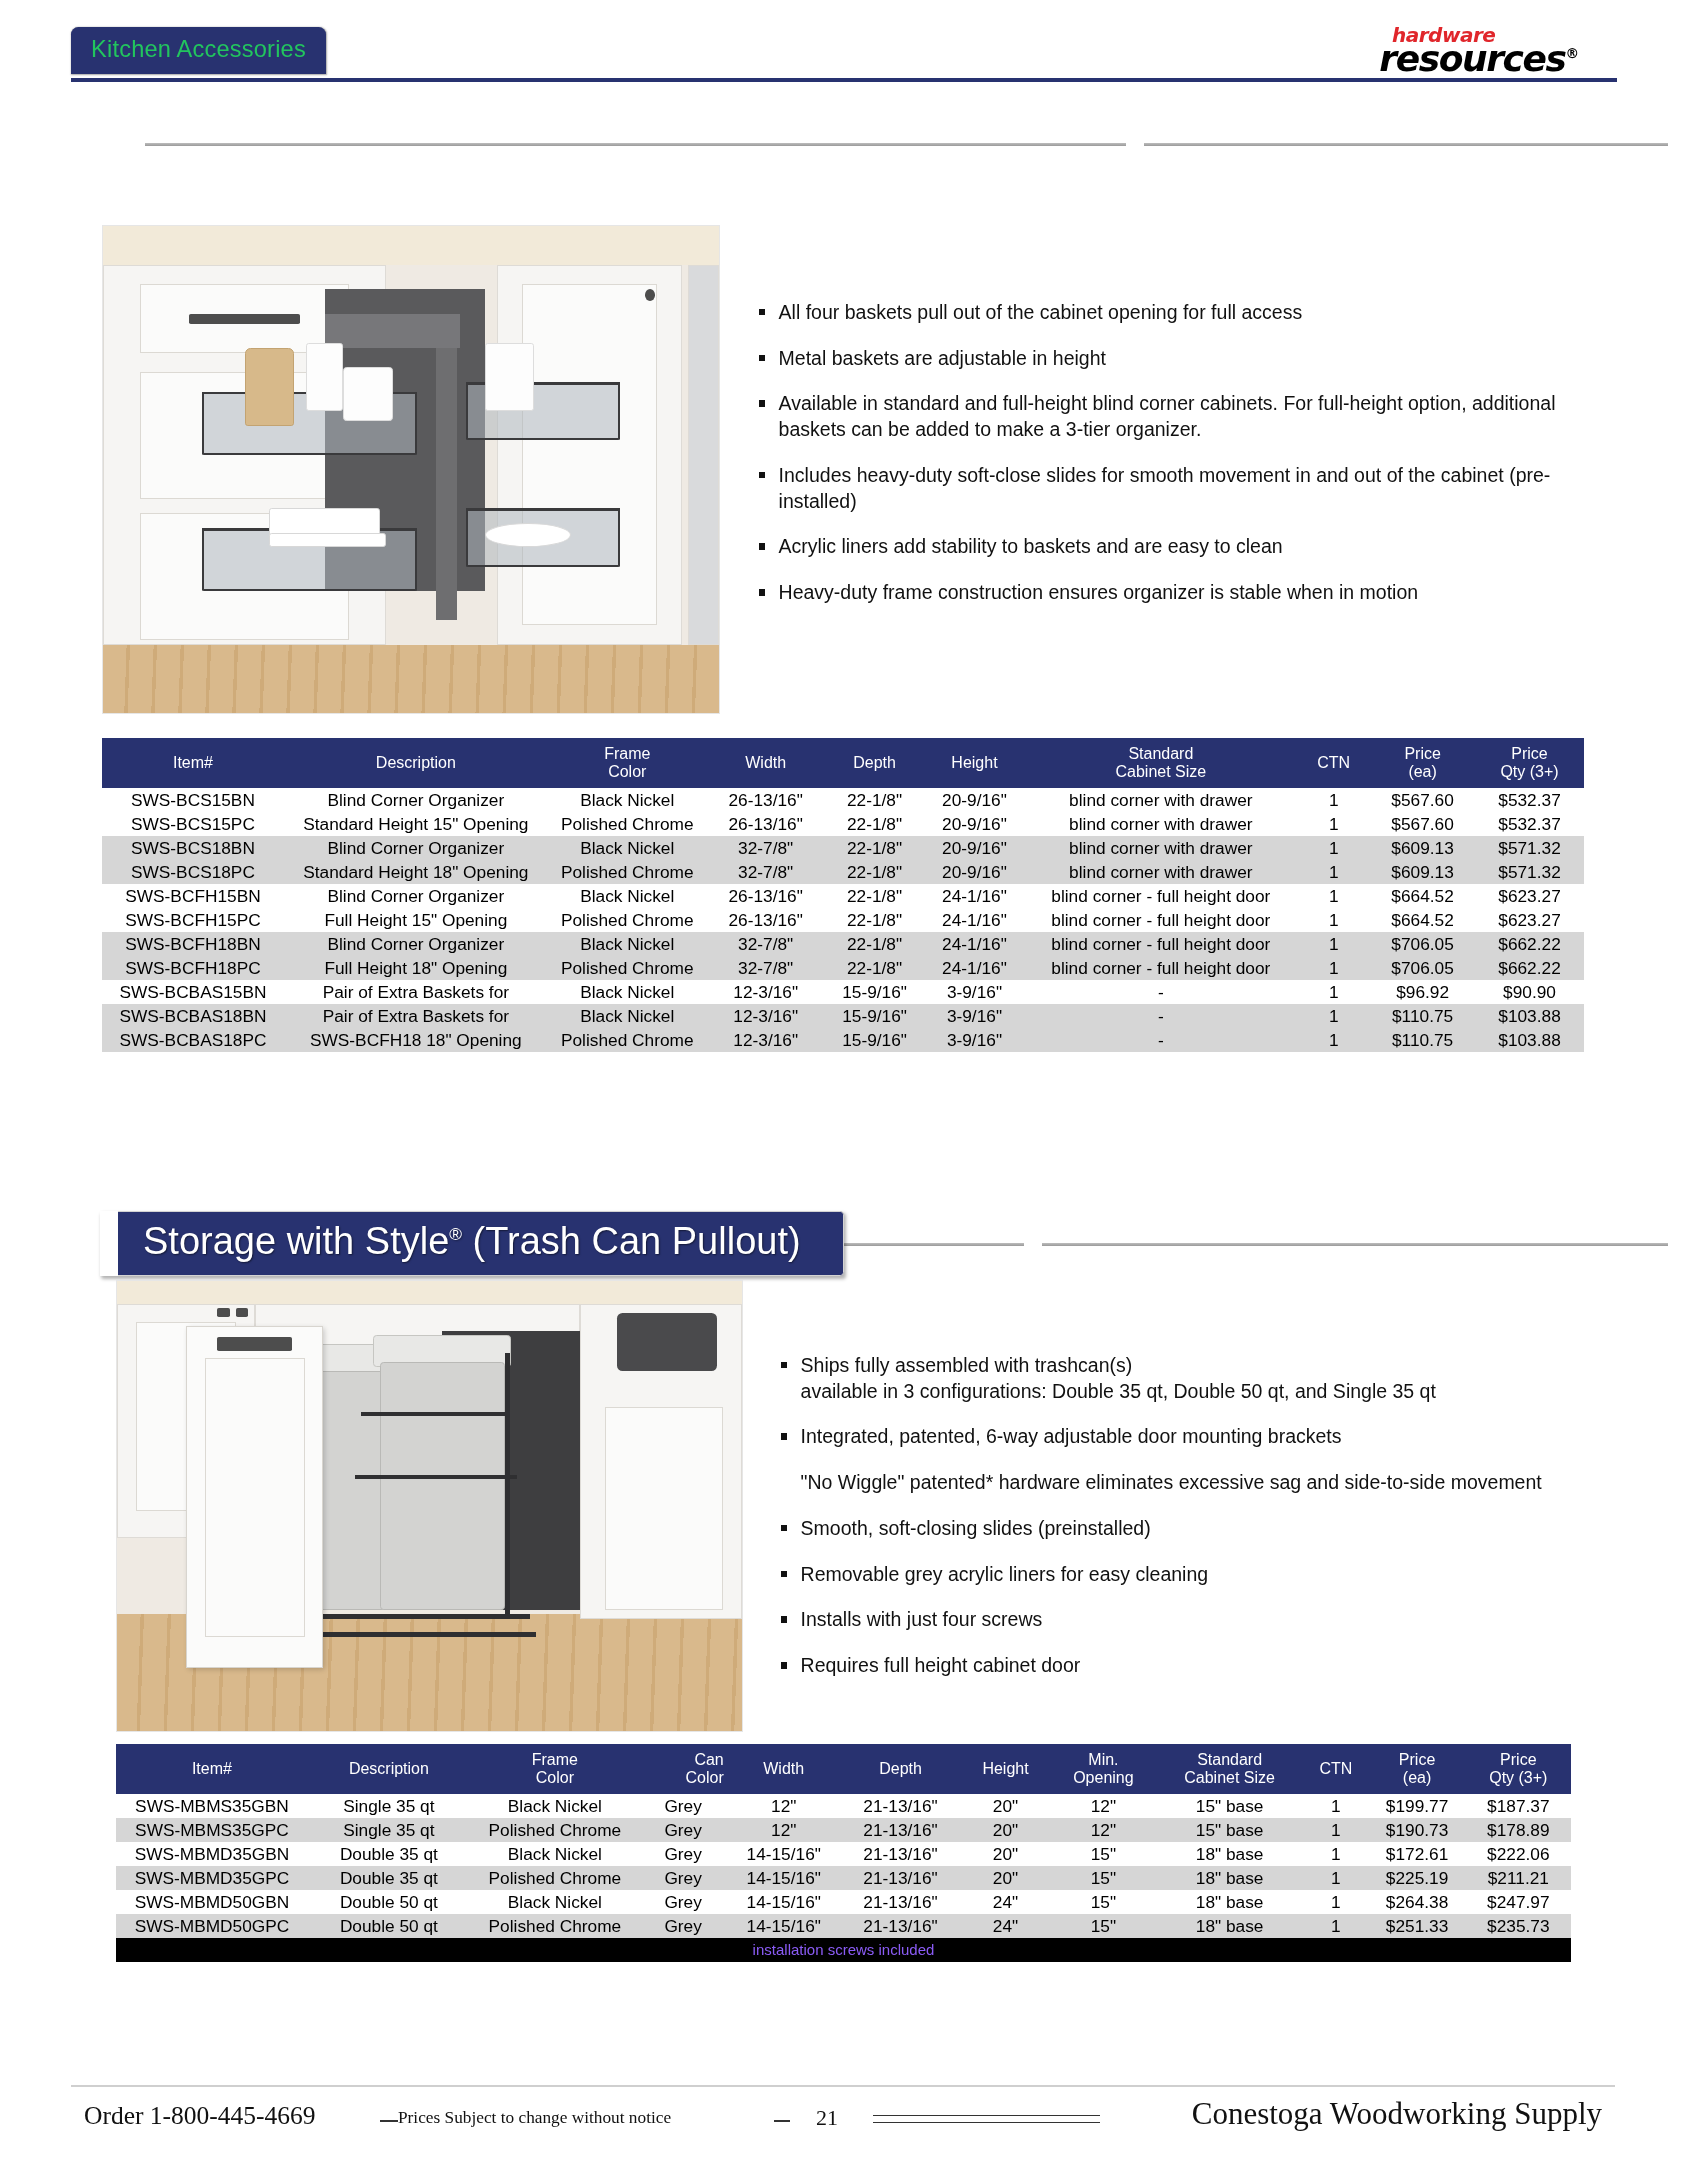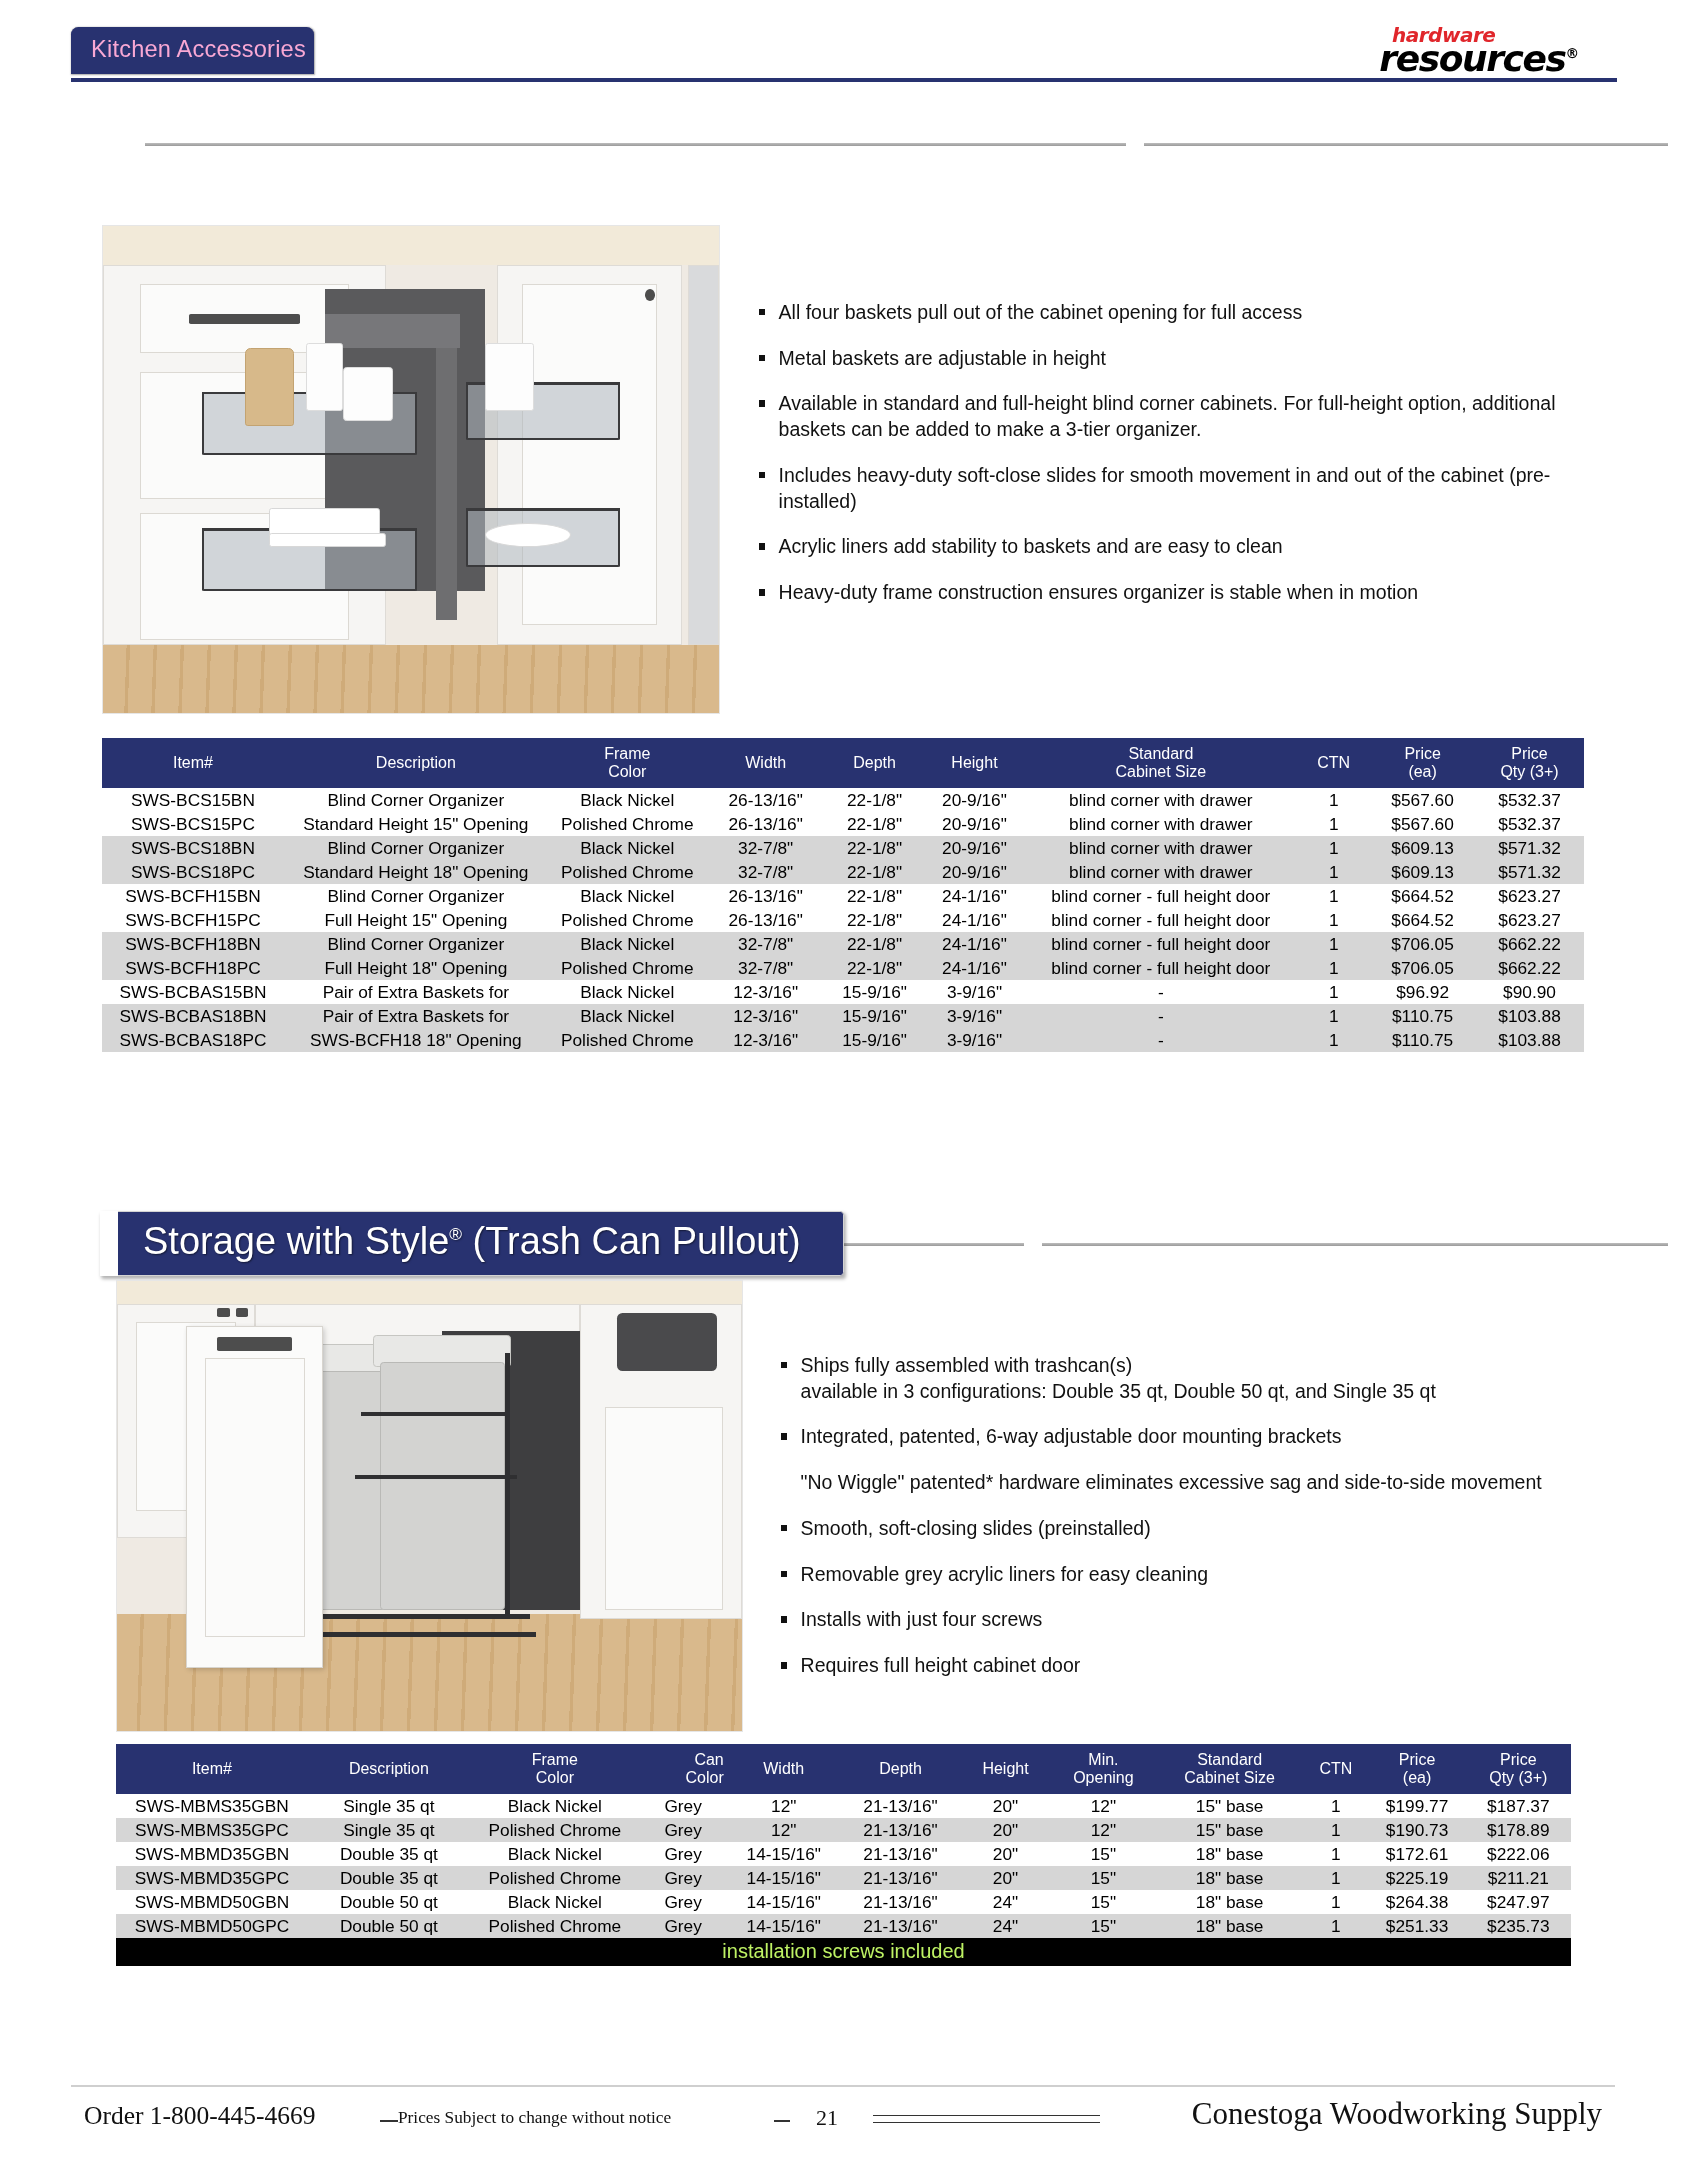--- a/index.html
+++ b/index.html
@@ -10,23 +10,23 @@
     position: relative;
     overflow: hidden;
   }
   .page { position: relative; width: 1686px; height: 2182px; }
 
   
   .topbar { position: absolute; left: 71px; top: 27px; width: 1546px; height: 55px; }
   .cat-tab {
     position: absolute; left: 0; top: 0;
     background: #283270;
-    color: #f9a8d4;
+    color: #22c55e;
     font-size: 23.6px;
-    padding: 9px 8px 11px 20px;
+    padding: 9px 20px 11px 20px;
     border-radius: 7.3px 7.3px 0 0;
     letter-spacing: 0.2px;
     white-space: nowrap;
     box-shadow: 0.9px 0.9px 1.8px rgba(0,0,0,.35);
   }
   .topbar-rule {
     position: absolute; left: 0; bottom: 0; width: 1546px; height: 4.5px;
     background: #283270;
   }
   .logo { position: absolute; right: 0; top: -7.3px; width: 245px; height: 58px; }
@@ -132,22 +132,22 @@
     padding: 1.8px 3.6px;
     text-align: center;
     white-space: nowrap;
     line-height: 1.18;
     height: 23.6px;
   }
   table.spec tbody tr.shade td { background: #d6d6d6; }
   table.spec tbody tr.plain td { background: #ffffff; }
   td.itemno { text-align: left; padding-left: 12.7px; }
   tr.footnote td {
-    background: #000000; color: #bef264; text-align: center;
-    font-size: 20px; padding: 3.6px 0; height: auto;
+    background: #000000; color: #8b5cf6; text-align: center;
+    font-size: 15px; padding: 3.6px 0; height: auto;
   }
 
   
   .footer { position: absolute; left: 0; right: 0; bottom: 42px; height: 55px; }
   .footer-rule { position:absolute; left: 71px; right: 71px; top: 0; height: 1.8px; background: #cfcfcf; }
   .f-order { position: absolute; left: 84px; top: 16.4px; font-size: 25.5px; color:#111;
              font-family: "Liberation Serif", serif; }
   .f-dash1 { position:absolute; left: 380px; top: 35px; width: 18px; height: 1.8px; background:#333; }
   .f-prices { position: absolute; left: 398px; top: 23px; font-size: 17.3px; color:#111;
               font-family: "Liberation Serif", serif; }

